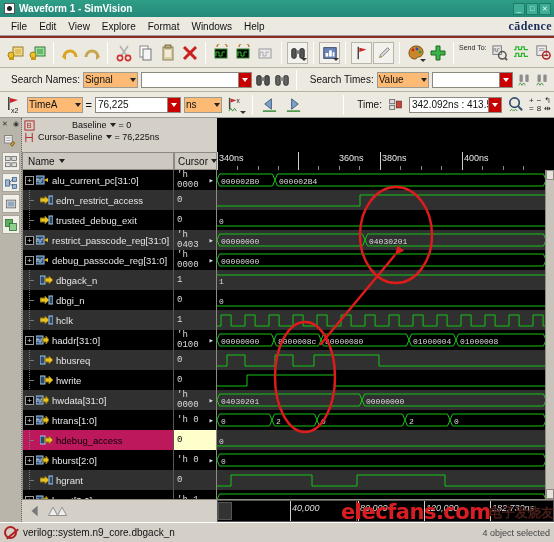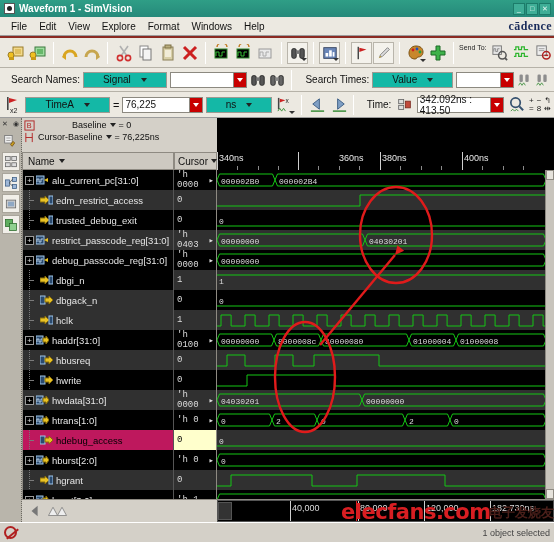--- a/index.html
+++ b/index.html
@@ -107,24 +107,24 @@
   
   .searchbar {
     flex: 0 0 24px;
     background: #ece9e1;
     border-bottom: 1px solid #b6b2a8;
     display: flex; align-items: center;
     padding: 0 4px; gap: 3px;
   }
   .lbl { font-size: 10px; color: #111; white-space: nowrap; margin-left: 7px; }
   .combo {
-    height: 16px; background: #14b8a6;
+    height: 16px; background: #fdba74;
     border: 1px solid #9d9a92;
     display: flex; align-items: center;
-    font-size: 10px; padding: 0 19px; gap: 10px;
+    font-size: 10px; padding: 0 1px; gap: 17px;
     color: #111;
   }
   .caret {
     width: 0; height: 0;
     border-left: 3px solid transparent; border-right: 3px solid transparent;
     border-top: 4px solid #222;
   }
   .txtfield {
     height: 16px; background: #ffffff;
     border: 1px solid #8c8980;
@@ -282,20 +282,21 @@
     content:""; position:absolute; left:4px; top:10px; width:5px; height:1px; background:#7a7a7a;
   }
 
   
   .cursorcol .crow, .namescol .srow { box-sizing: border-box; }
 
   
   .bottomstrip {
     flex: 0 0 20px; display: flex; background: #d4d0c8;
     border-top: 1px solid #8e8a82;
+    font-style: italic;
   }
   .bsleft {
     width: 195px; flex: 0 0 195px;
     display: flex; align-items: center; gap: 2px; padding-left: 2px;
     background: #d4d0c8;
   }
   .bsright {
     flex: 1 1 auto; position: relative; background: #000;
     border: 1px solid #555;
   }
@@ -834,37 +835,37 @@
             </div>
             <div class="srow">
               <span class="expander">+</span>
               <svg width="13" height="10" viewBox="0 0 13 10" style="margin-right: 3px; flex: 0 0 13px;">
                 <rect x="0" y="1" width="8" height="8" fill="#2b4a6e" stroke="#9fc5e8"></rect>
                 <path d="M1 7 L1 4 L3 4 L3 7 L5 7 L5 4 L7 4" stroke="#cfe3f5" fill="none" stroke-width="0.8"></path>
                 <path d="M8 5 L12 3 L12 7 Z" fill="#e8c225"></path>
               </svg>
               <span>debug_passcode_reg[31:0]</span>
             </div>
+            <div class="srow alt">
+              <span class="treeline tee"></span>
+              <span style="width: 6px; flex: 0 0 6px;"></span>
+              <svg width="13" height="10" viewBox="0 0 13 10" style="margin-right: 3px; flex: 0 0 13px;">
+                <rect x="0" y="1" width="5" height="8" fill="#2b4a6e" stroke="#9fc5e8"></rect>
+                <path d="M5 3 L9 3 L9 1 L13 5 L9 9 L9 7 L5 7 Z" fill="#e8c225" stroke="#8a6e08"></path>
+              </svg>
+              <span>dbgack_n</span>
+            </div>
             <div class="srow">
               <span class="treeline tee"></span>
               <span style="width: 6px; flex: 0 0 6px;"></span>
               <svg width="13" height="10" viewBox="0 0 13 10" style="margin-right: 3px; flex: 0 0 13px;">
                 <path d="M0 3 L5 3 L5 1 L9 5 L5 9 L5 7 L0 7 Z" fill="#e8c225" stroke="#8a6e08"></path>
                 <rect x="9" y="1" width="4" height="8" fill="#2b4a6e" stroke="#9fc5e8"></rect>
               </svg>
               <span>dbgi_n</span>
-            </div>
-            <div class="srow alt">
-              <span class="treeline tee"></span>
-              <span style="width: 6px; flex: 0 0 6px;"></span>
-              <svg width="13" height="10" viewBox="0 0 13 10" style="margin-right: 3px; flex: 0 0 13px;">
-                <rect x="0" y="1" width="5" height="8" fill="#2b4a6e" stroke="#9fc5e8"></rect>
-                <path d="M5 3 L9 3 L9 1 L13 5 L9 9 L9 7 L5 7 Z" fill="#e8c225" stroke="#8a6e08"></path>
-              </svg>
-              <span>dbgack_n</span>
             </div>
             <div class="srow alt">
               <span class="treeline tee"></span>
               <span style="width: 6px; flex: 0 0 6px;"></span>
               <svg width="13" height="10" viewBox="0 0 13 10" style="margin-right: 3px; flex: 0 0 13px;">
                 <path d="M0 3 L5 3 L5 1 L9 5 L5 9 L5 7 L0 7 Z" fill="#e8c225" stroke="#8a6e08"></path>
                 <rect x="9" y="1" width="4" height="8" fill="#2b4a6e" stroke="#9fc5e8"></rect>
               </svg>
               <span>hclk</span>
             </div>
@@ -1140,21 +1141,22 @@
             <div class="thumb" style="left: 0px; width: 14px;"></div>
             <div style="position: absolute; left: 138px; top: 0px; bottom: 0px; width: 1px; background: rgb(224, 27, 27);"></div>
           </div>
       </div>
 
     </div>
   </div>
 
   <div class="statusbar">
     <span class="sicon"></span>
-    <span class="sright">1 object selected</span>
+    <span class="stext">verilog::system.n9_core.dbgack_n</span>
+    <span class="sright">4 object selected</span>
   </div>
 
   <svg class="annot" id="annot-svg" width="554" height="542" style="left:0;top:0">
       <ellipse cx="396" cy="235" rx="36" ry="48" fill="none" stroke="#e01b1b" stroke-width="2.4"></ellipse>
       <ellipse cx="305" cy="377" rx="30" ry="55" fill="none" stroke="#e01b1b" stroke-width="2.4"></ellipse>
       <line x1="395" y1="255" x2="320" y2="345" stroke="#e01b1b" stroke-width="2.4"></line>
       <path d="M395 255 L397.4230240845358 245.2979922549114 L404.10601966844956 250.86715524150614 Z" fill="#e01b1b"></path>
     </svg>
 
   <div class="watermark">

